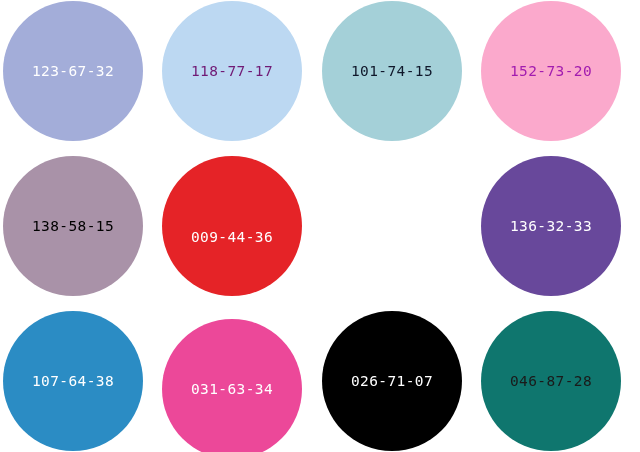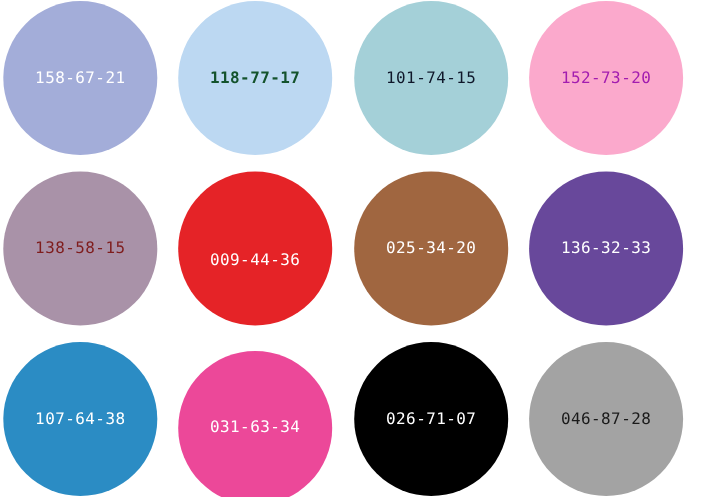--- a/index.html
+++ b/index.html
@@ -41,48 +41,45 @@
     white-space: nowrap;
     user-select: none;
     text-align: center;
   }
 </style>
 </head>
 <body>
 
 <div id="swatch-grid">
     <div class="swatch" style="left: 3px; top: 1px; width: 140px; height: 140px; background: rgb(163, 173, 217);">
-      <span class="swatch-label" style="color: rgb(255, 255, 255);">158-67-21</span>
+      <span class="swatch-label" style="color: rgb(255, 255, 255);">123-67-32</span>
     </div>
     <div class="swatch" style="left: 162px; top: 1px; width: 140px; height: 140px; background: rgb(188, 216, 242);">
-      <span class="swatch-label" style="color: #14532d; font-weight: bold;">118-77-17</span>
+      <span class="swatch-label" style="color: #701a75;">118-77-17</span>
     </div>
     <div class="swatch" style="left: 322px; top: 1px; width: 140px; height: 140px; background: rgb(164, 208, 216);">
       <span class="swatch-label" style="color: #0f172a;">101-74-15</span>
     </div>
     <div class="swatch" style="left: 481px; top: 1px; width: 140px; height: 140px; background: rgb(251, 169, 204);">
       <span class="swatch-label" style="color: #a21caf;">152-73-20</span>
     </div>
     <div class="swatch" style="left: 3px; top: 156px; width: 140px; height: 140px; background: rgb(169, 146, 168);">
-      <span class="swatch-label" style="color: #7f1d1d;">138-58-15</span>
+      <span class="swatch-label" style="color: #000000;">138-58-15</span>
     </div>
     <div class="swatch" style="left: 162px; top: 156px; width: 140px; height: 140px; background: rgb(229, 35, 39);">
       <span class="swatch-label" style="color: rgb(255, 255, 255); margin-top: 22px;">009-44-36</span>
-    </div>
-    <div class="swatch" style="left: 322px; top: 156px; width: 140px; height: 140px; background: rgb(160, 102, 64);">
-      <span class="swatch-label" style="color: rgb(255, 255, 255);">025-34-20</span>
     </div>
     <div class="swatch" style="left: 481px; top: 156px; width: 140px; height: 140px; background: rgb(104, 72, 155);">
       <span class="swatch-label" style="color: rgb(255, 255, 255);">136-32-33</span>
     </div>
     <div class="swatch" style="left: 3px; top: 311px; width: 140px; height: 140px; background: rgb(43, 140, 196);">
       <span class="swatch-label" style="color: rgb(255, 255, 255);">107-64-38</span>
     </div>
     <div class="swatch" style="left: 162px; top: 319px; width: 140px; height: 140px; background: #ec4899;">
       <span class="swatch-label" style="color: rgb(255, 255, 255);">031-63-34</span>
     </div>
     <div class="swatch" style="left: 322px; top: 311px; width: 140px; height: 140px; background: #000000;">
       <span class="swatch-label" style="color: rgb(255, 255, 255);">026-71-07</span>
     </div>
-    <div class="swatch" style="left: 481px; top: 311px; width: 140px; height: 140px; background: #a3a3a3;">
+    <div class="swatch" style="left: 481px; top: 311px; width: 140px; height: 140px; background: #0f766e;">
       <span class="swatch-label" style="color: rgb(26, 26, 26);">046-87-28</span>
     </div>
   </div>
 
 </body></html>

